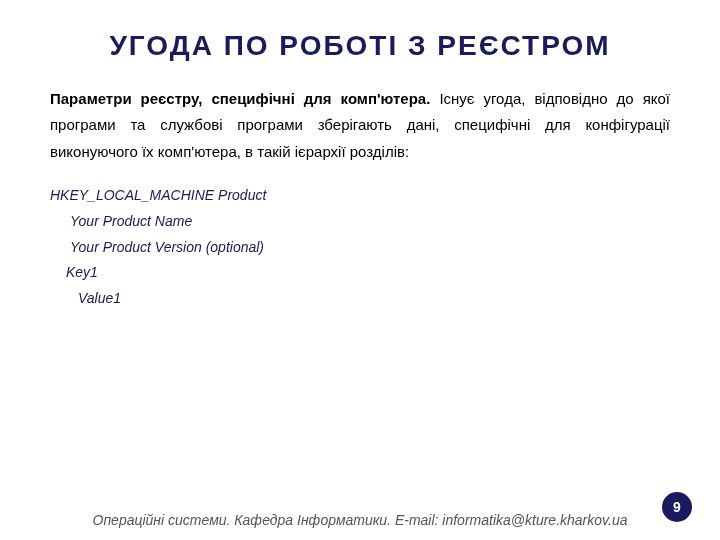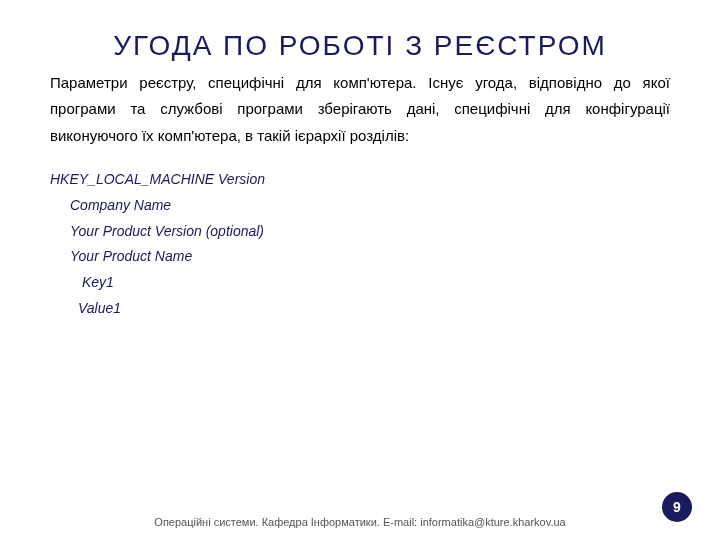--- a/index.html
+++ b/index.html
@@ -20,73 +20,74 @@
     .slide {
       width: 720px;
       height: 540px;
       background: #ffffff;
       position: relative;
       padding: 30px 50px 50px 50px;
     }
 
     .title {
       font-size: 28px;
-      font-weight: 400;
+      font-weight: 700;
       color: #1a1a5e;
       text-align: center;
       letter-spacing: 2px;
       text-transform: uppercase;
-      margin-bottom: 8px;
+      margin-bottom: 24px;
       font-family: Arial, sans-serif;
     }
 
     .body-text {
       font-size: 15px;
       color: #000000;
       line-height: 1.75;
       text-align: justify;
       margin-bottom: 18px;
     }
 
     .body-text .bold {
-      font-weight: 400;
+      font-weight: 700;
     }
 
     .registry-tree {
       margin-top: 8px;
       font-style: italic;
       font-size: 14px;
       color: #1a1a5e;
       line-height: 1.85;
     }
 
     .registry-tree .level0 {
       margin-left: 0px;
     }
 
     .registry-tree .level1 {
       margin-left: 20px;
     }
 
     .registry-tree .level2 {
-      margin-left: 32px;
+      margin-left: 16px;
     }
 
     .registry-tree .level3 {
       margin-left: 28px;
     }
 
     .footer {
       position: absolute;
       bottom: 12px;
       left: 0;
       right: 0;
       text-align: center;
-      font-size: 11px;
+      font-size: 14px;
       color: #555555;
+      font-style: italic;
     }
 
     .page-number {
       position: absolute;
       bottom: 18px;
       right: 28px;
       width: 30px;
       height: 30px;
       background: #1a1a5e;
       border-radius: 50%;
@@ -104,24 +105,23 @@
 <div class="slide">
 
   <h1 class="title">УГОДА ПО РОБОТІ З РЕЄСТРОМ</h1>
 
   <p class="body-text">
     <span class="bold">Параметри реєстру, специфічні для комп'ютера.</span>
     <span> Існує угода, відповідно до якої програми та службові програми зберігають дані, специфічні для конфігурації виконуючого їх комп'ютера, в такій ієрархії розділів:</span>
   </p>
 
   <div class="registry-tree">
-    <div class="level0">HKEY_LOCAL_MACHINE Version</div>
-    <div class="level1">Company Name</div>
+    <div class="level0">HKEY_LOCAL_MACHINE Product</div>
+    <div class="level1">Your Product Name</div>
     <div class="level1">Your Product Version (optional)</div>
-    <div class="level1">Your Product Name</div>
     <div class="level2">Key1</div>
     <div class="level3">Value1</div>
   </div>
 
   <div class="footer">Операційні системи. Кафедра Інформатики. E-mail: informatika@kture.kharkov.ua</div>
 
   <div class="page-number">9</div>
 
 </div>
 

